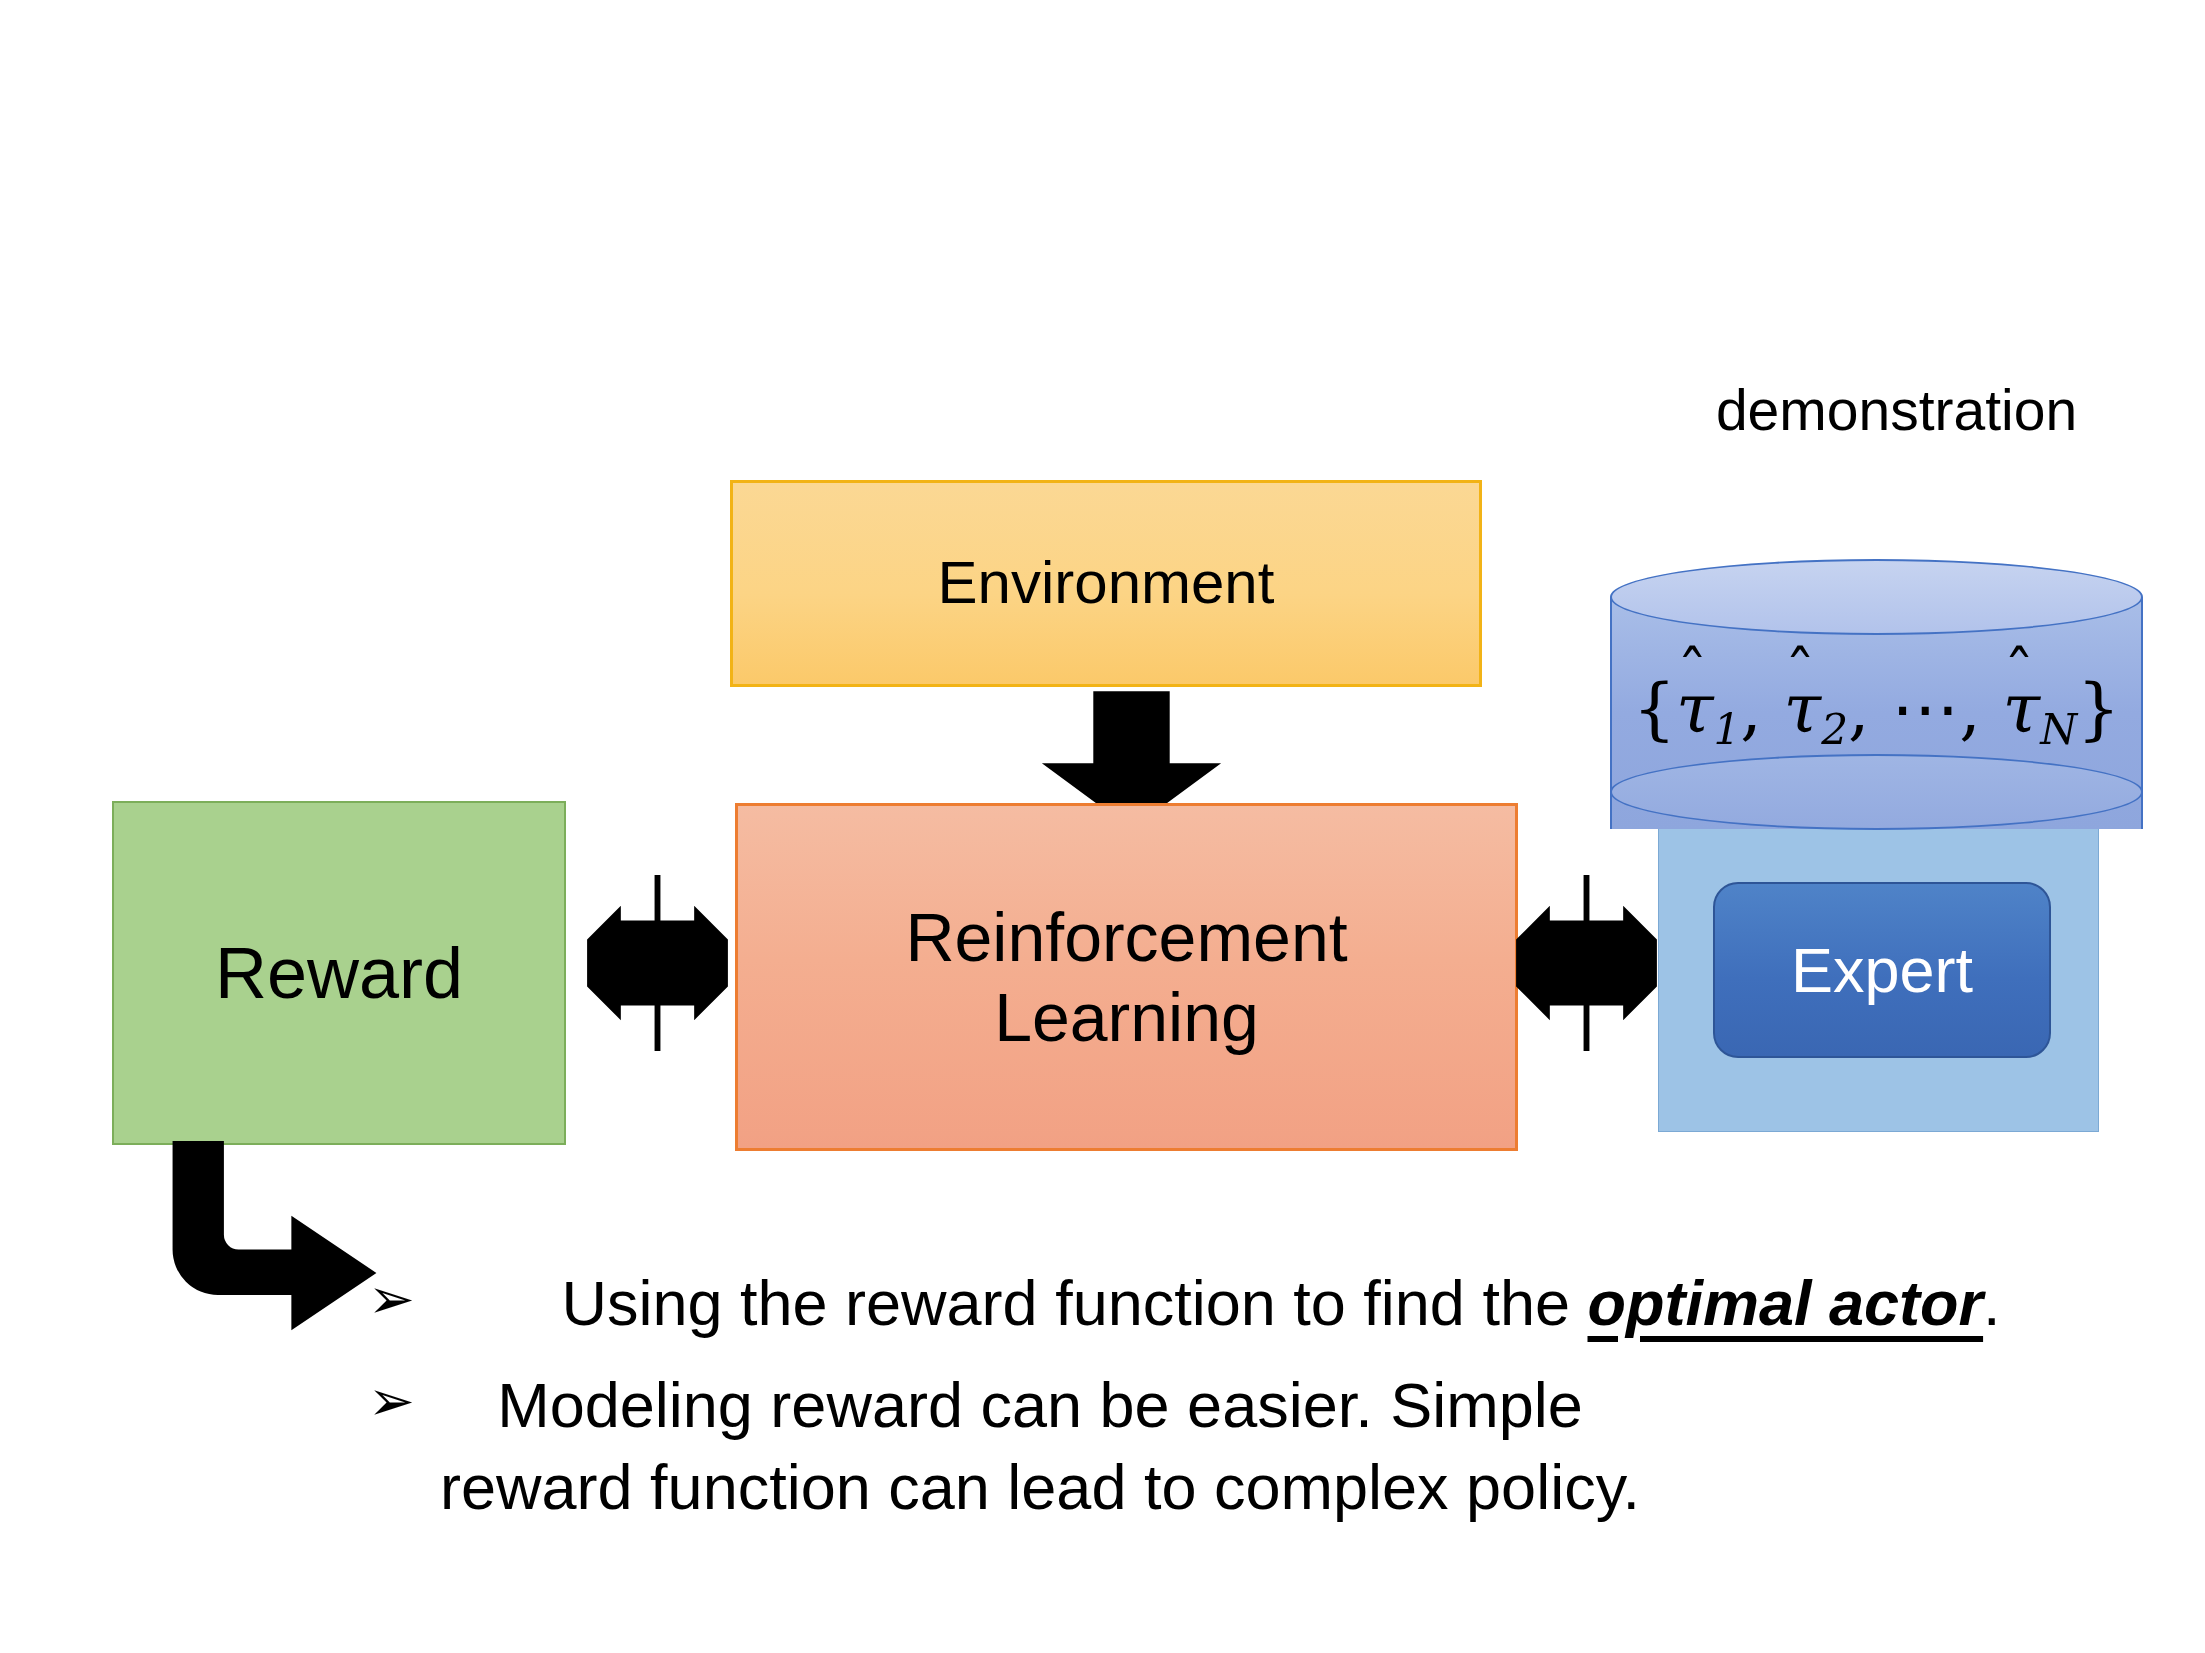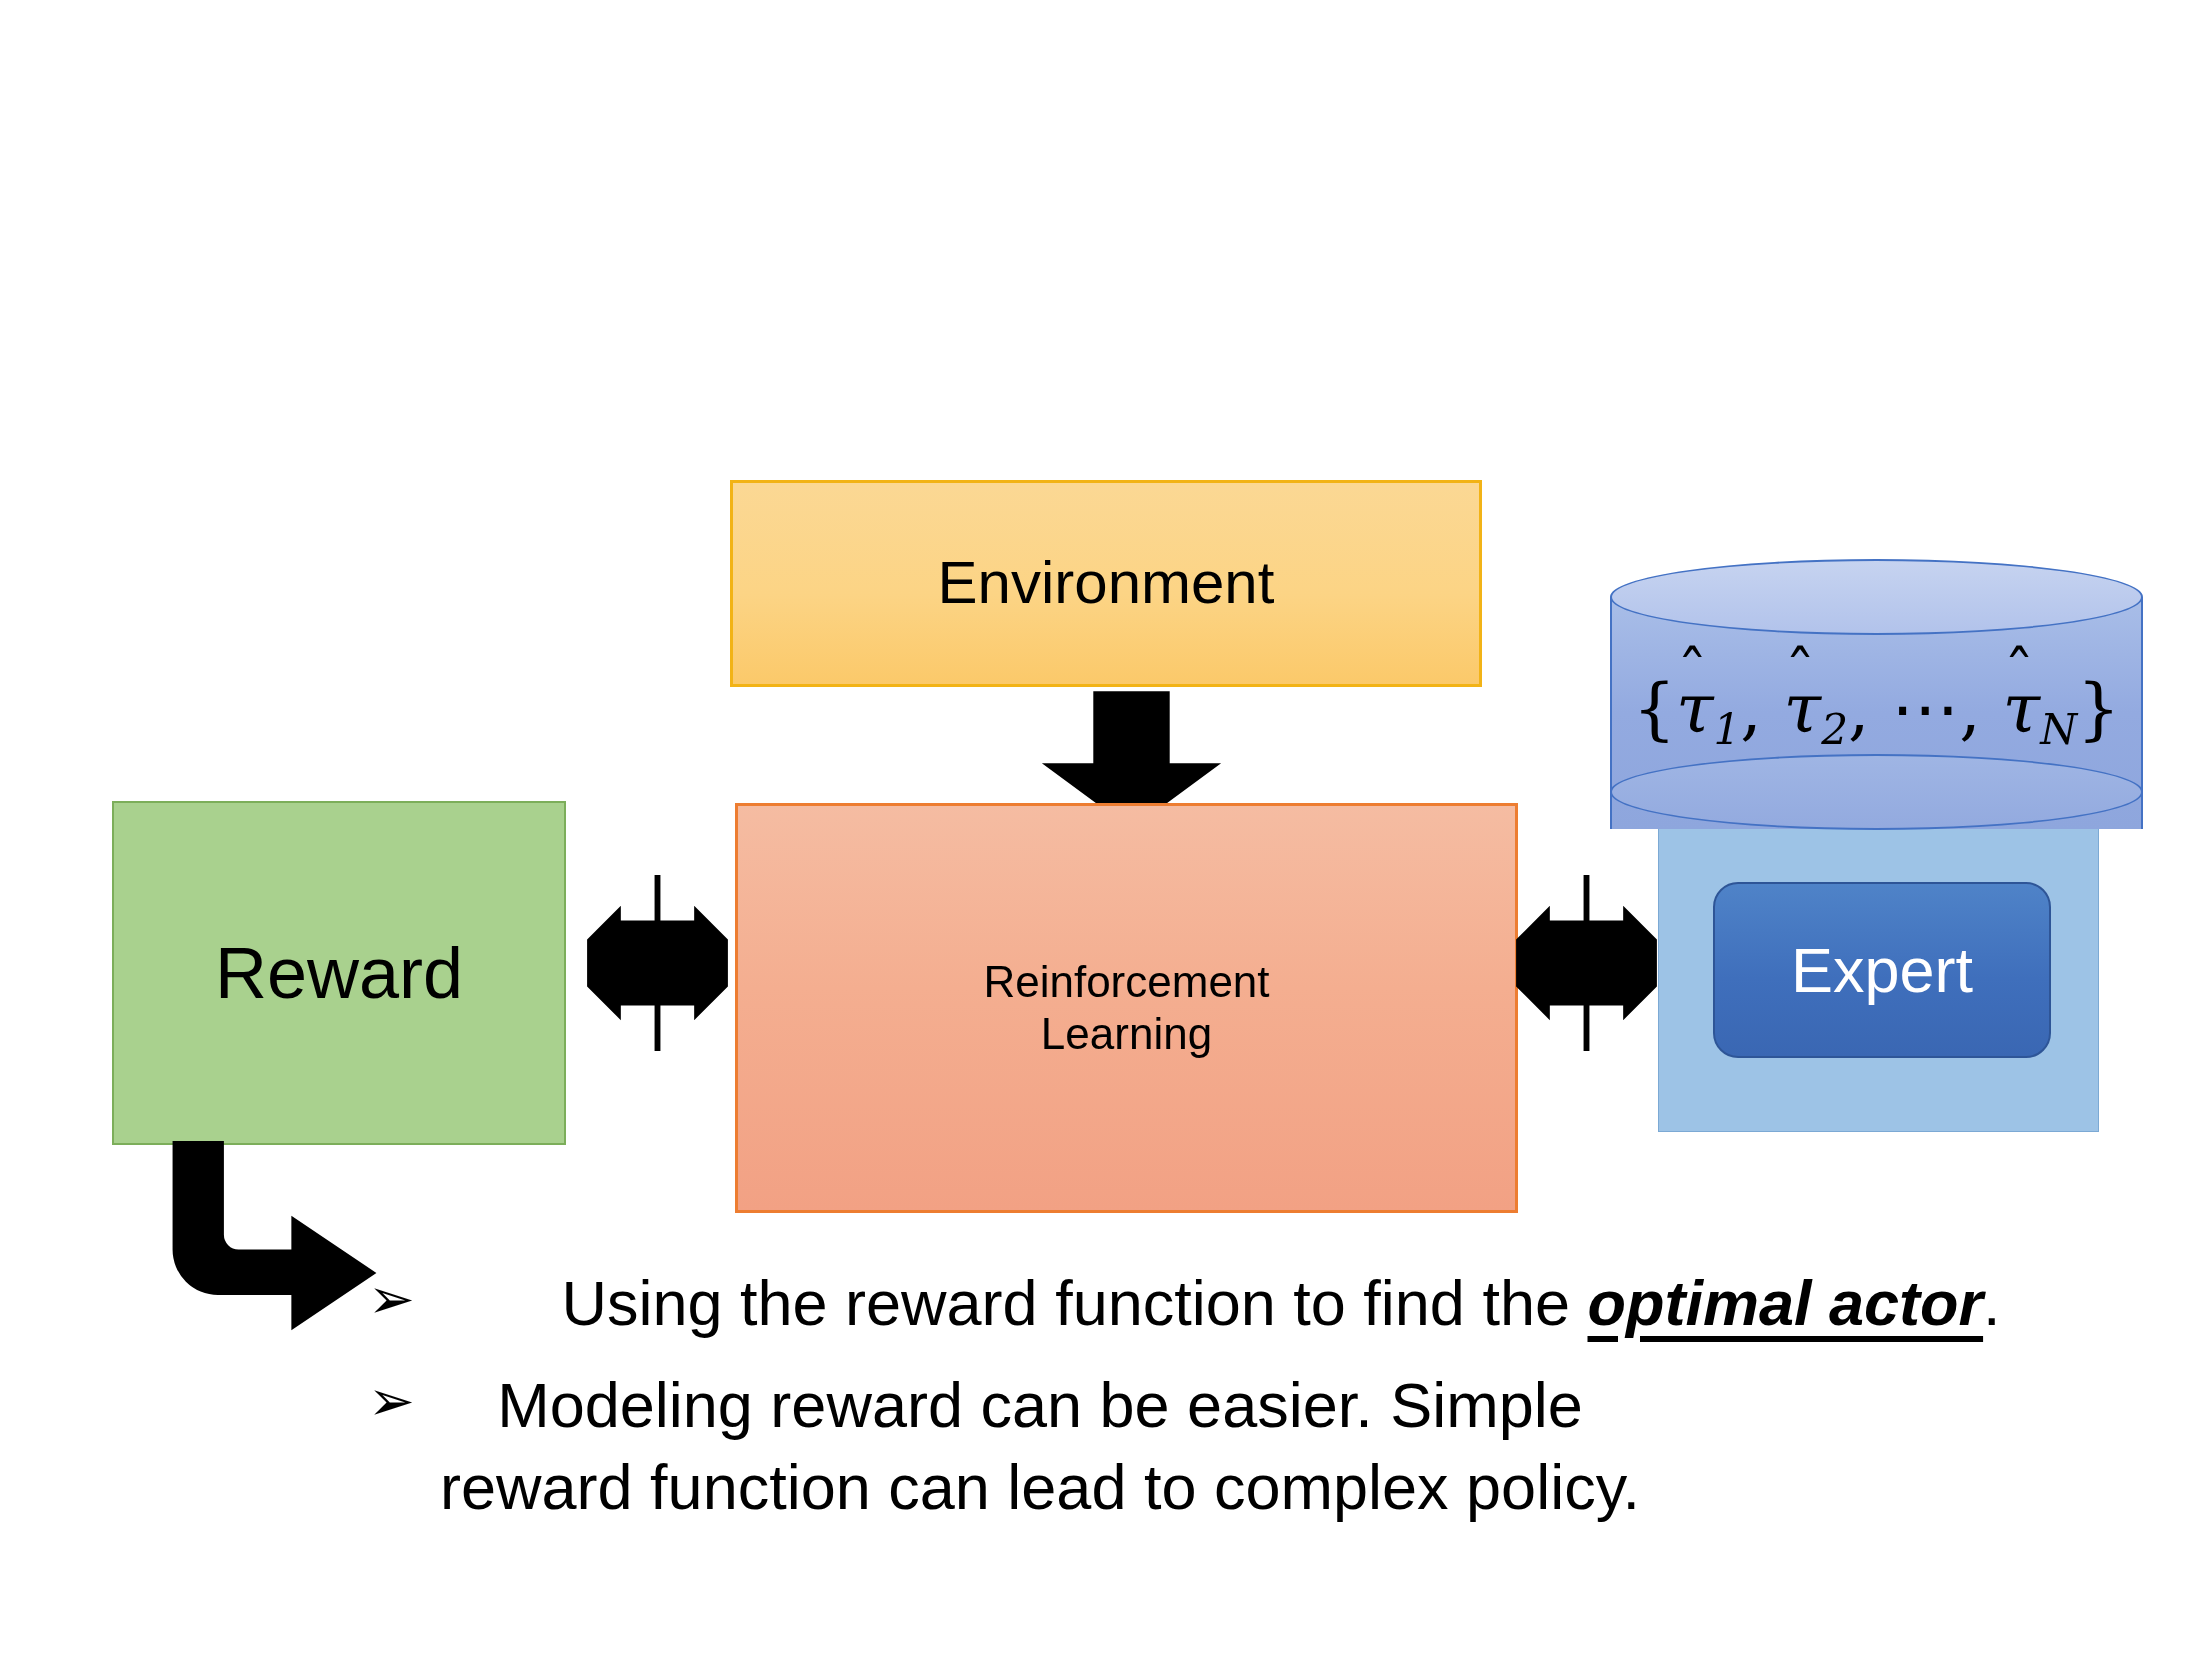--- a/index.html
+++ b/index.html
@@ -51,24 +51,24 @@
     height: 207px;
     background: linear-gradient(180deg, #FBD894 0%, #FCD485 55%, #FBC96A 100%);
     border: 3.7px solid #F2B316;
     font-size: 60px;
   }
 
   #box-rl {
     left: 735px;
     top: 803px;
     width: 783px;
-    height: 410px;
+    height: 348px;
     background: linear-gradient(180deg, #F5BCA2 0%, #F4AE90 45%, #F2A184 100%);
     border: 3.7px solid #ED7D31;
-    font-size: 44px;
+    font-size: 68px;
   }
 
   #box-reward {
     left: 112px;
     top: 801px;
     width: 454px;
     height: 344px;
     background: #A9D18E;
     border: 2.9px solid #7CAE5A;
     font-size: 72px;
@@ -240,20 +240,21 @@
     <polygon points="96,0 96,62 50,62 50,42 4,88 4,152 50,198 50,178 96,178 96,240
                      104,240 104,178 150,178 150,198 196,152 196,88 150,42 150,62 104,62 104,0" fill="#000000"></polygon>
   </svg>
 
   <svg class="arrow-svg" style="left:1513px; top:875px;" width="147" height="176" viewBox="0 0 200 240">
     <polygon points="96,0 96,62 50,62 50,42 4,88 4,152 50,198 50,178 96,178 96,240
                      104,240 104,178 150,178 150,198 196,152 196,88 150,42 150,62 104,62 104,0" fill="#000000"></polygon>
   </svg>
 
   <div id="demo-caption">
+    <div>demonstration</div>
   </div>
 
   <div id="expert-panel"></div>
 
   <div id="cylinder">
     <div id="cyl-body"></div>
     <div id="cyl-bottom"></div>
     <div id="cyl-top"></div>
     <div id="cyl-formula">
       <span>{</span><span class="hatted"><span class="hat">ˆ</span><span class="mi">τ</span></span><span class="sub">1</span><span>,</span>&nbsp;<span class="hatted"><span class="hat">ˆ</span><span class="mi">τ</span></span><span class="sub">2</span><span>,</span>&nbsp;<span>⋯</span><span>,</span>&nbsp;<span class="hatted"><span class="hat">ˆ</span><span class="mi">τ</span></span><span class="sub">N</span><span>}</span>

